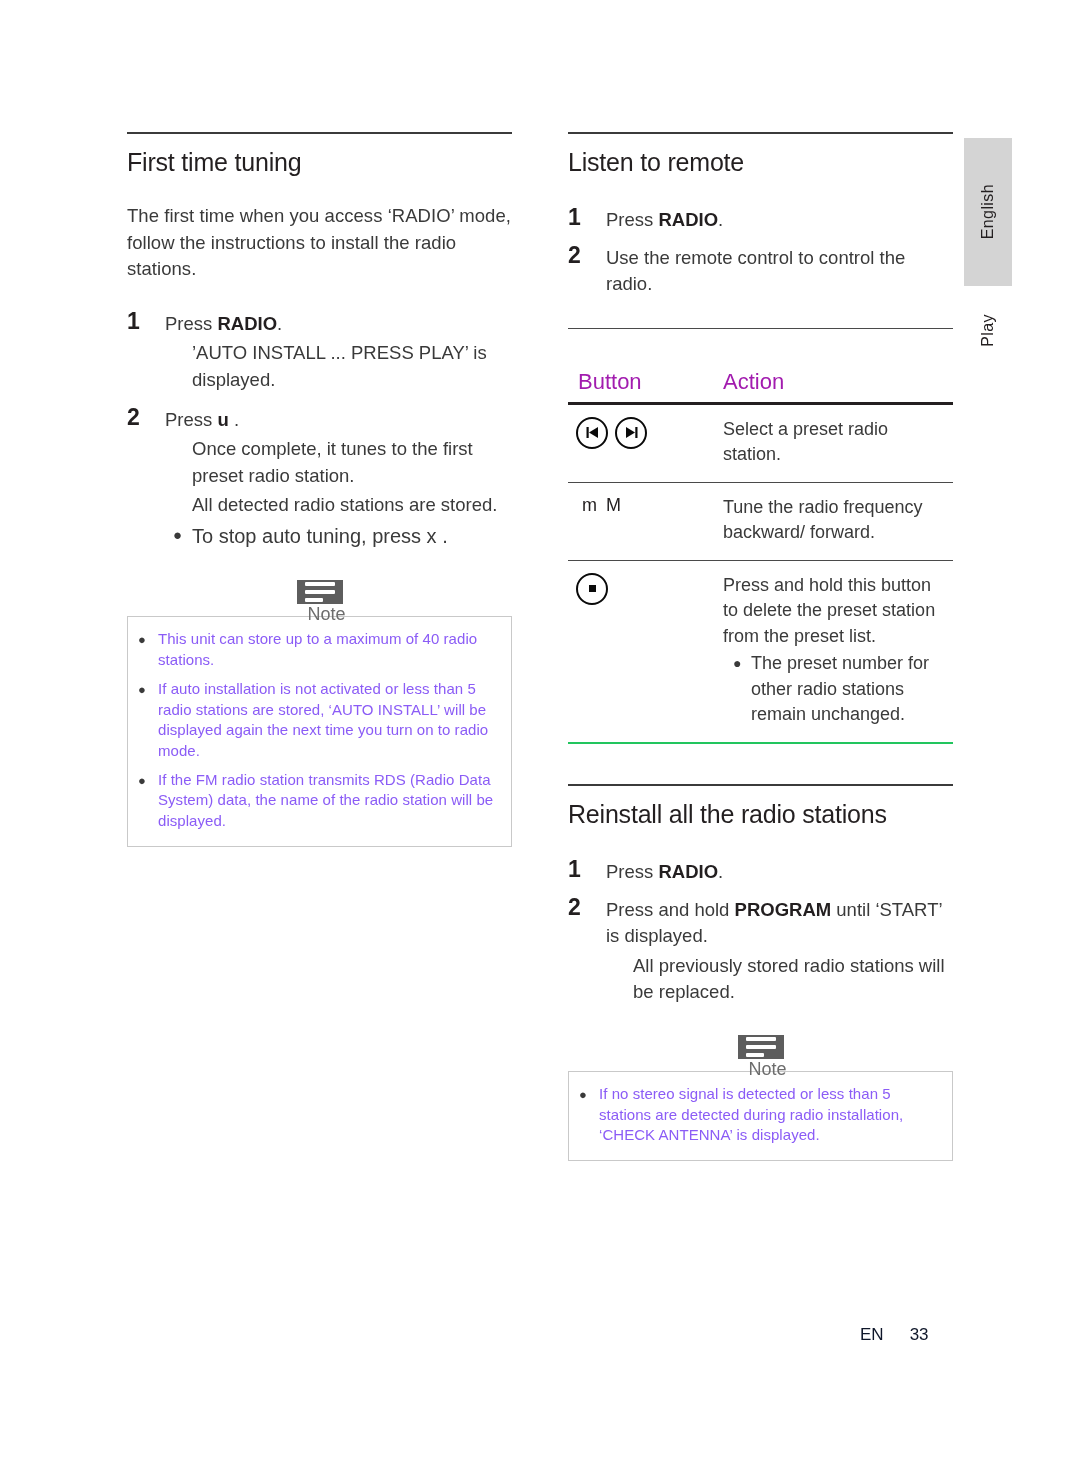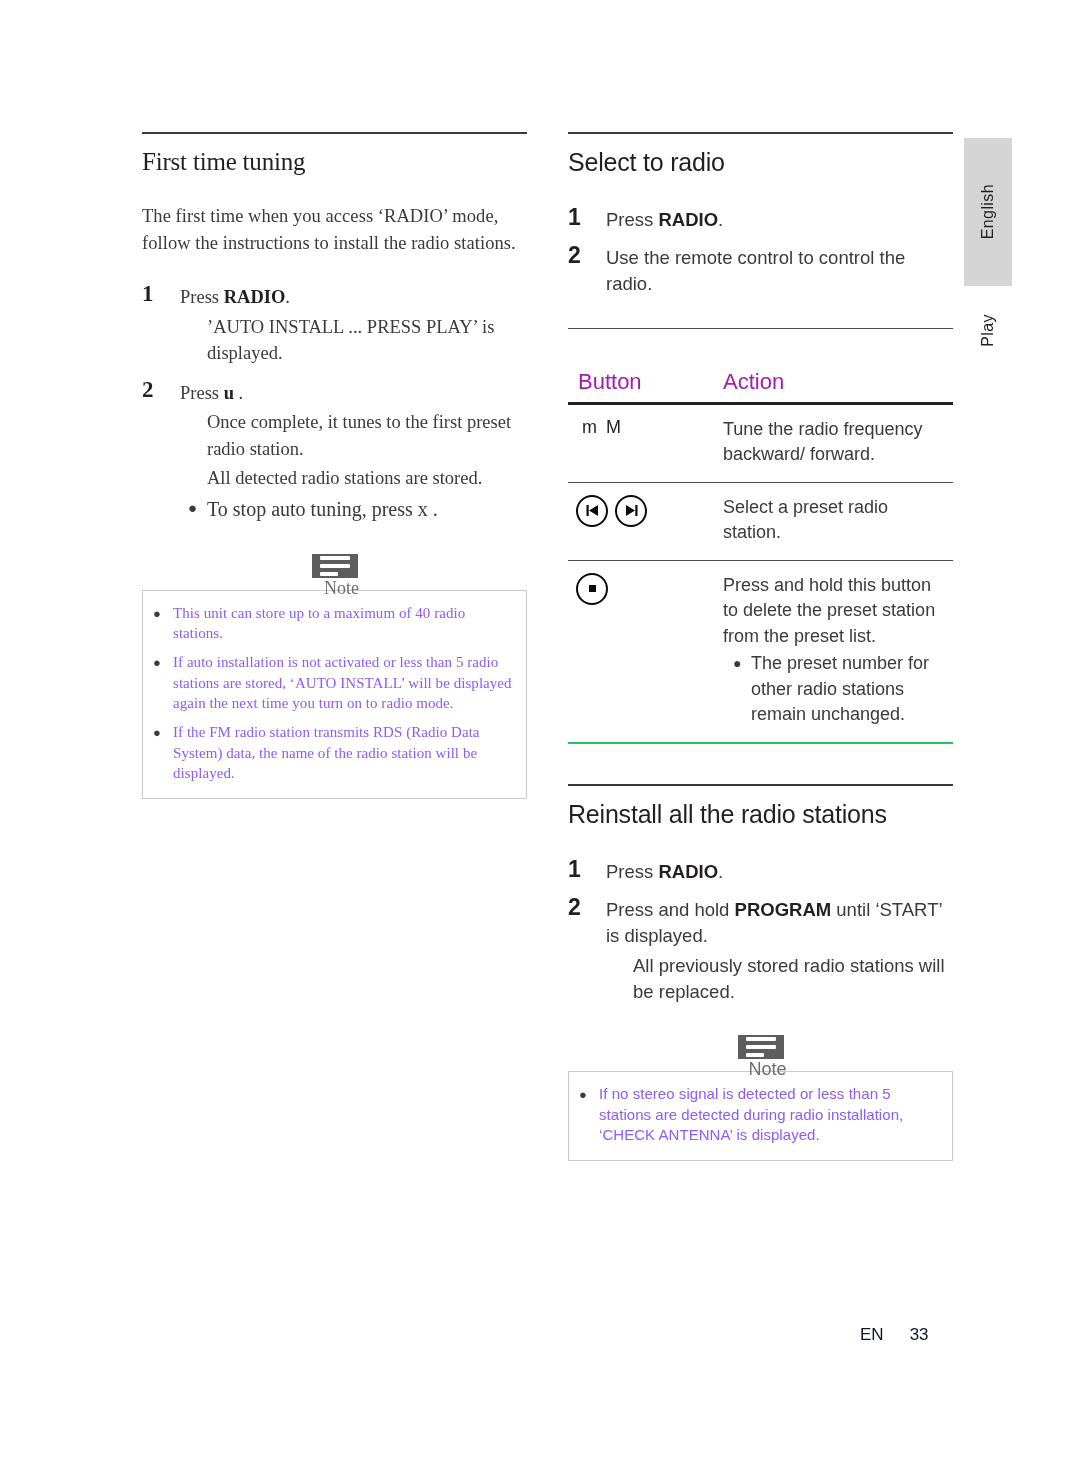--- a/index.html
+++ b/index.html
@@ -20,21 +20,21 @@
   .page {
     position: absolute;
     inset: 0;
   }
 
   .col {
     position: absolute;
     top: 132px;
     width: 385px;
   }
-  .col-left  { left: 142px; font-family: Liberation Serif, serif; }
+  .col-left  { left: 127px; }
   .col-right { left: 568px; }
 
   
   .rule-top {
     border-top: 2px solid #3b3b3b;
     height: 0;
     margin-bottom: 14px;
   }
   h2.section-title {
     font-size: 25px;
@@ -342,21 +342,21 @@
           <span class="txt">If the FM radio station transmits RDS (Radio Data System) data, the name of the radio station will be displayed.</span>
         </div>
       </div>
     </div>
 
   </div>
 
   <div class="col col-right">
 
     <div class="rule-top"></div>
-    <h2 class="section-title">Select to radio</h2>
+    <h2 class="section-title">Listen to remote</h2>
 
     <div class="steps">
       <div class="step">
         <div class="step-num">1</div>
         <div class="step-body">
           <span>Press </span><span class="b">RADIO</span><span>.</span>
         </div>
       </div>
       <div class="step" style="margin-top:8px;">
         <div class="step-num">2</div>
@@ -364,29 +364,20 @@
           <span>Use the remote control to control the radio.</span>
         </div>
       </div>
     </div>
 
     <div class="btn-table">
 
       <div class="tbl-row tbl-head">
         <div class="c1">Button</div>
         <div class="c2">Action</div>
-      </div>
-
-      <div class="tbl-row tbl-body-row">
-        <div class="c1">
-          <span class="keytext">m  M</span>
-        </div>
-        <div class="c2">
-          <span>Tune the radio frequency backward/ forward.</span>
-        </div>
       </div>
 
       <div class="tbl-row tbl-body-row">
         <div class="c1">
           <span class="circ">
             <svg width="15" height="13" viewBox="0 0 15 13" aria-hidden="true">
               <polygon points="13,1 13,12 4,6.5" fill="#0a0a0a"></polygon>
               <rect x="1.5" y="1" width="2.2" height="11" fill="#0a0a0a"></rect>
             </svg>
           </span>
@@ -397,20 +388,29 @@
             </svg>
           </span>
         </div>
         <div class="c2">
           <span>Select a preset radio station.</span>
         </div>
       </div>
 
       <div class="tbl-row tbl-body-row">
         <div class="c1">
+          <span class="keytext">m  M</span>
+        </div>
+        <div class="c2">
+          <span>Tune the radio frequency backward/ forward.</span>
+        </div>
+      </div>
+
+      <div class="tbl-row tbl-body-row">
+        <div class="c1">
           <span class="circ">
             <svg width="13" height="13" viewBox="0 0 13 13" aria-hidden="true">
               <rect x="3" y="3" width="7" height="7" fill="#0a0a0a"></rect>
             </svg>
           </span>
         </div>
         <div class="c2">
           <span>Press and hold this button to delete the preset station from the preset list.</span>
           <span class="tbl-bullet">
             <span class="dot">●</span>

